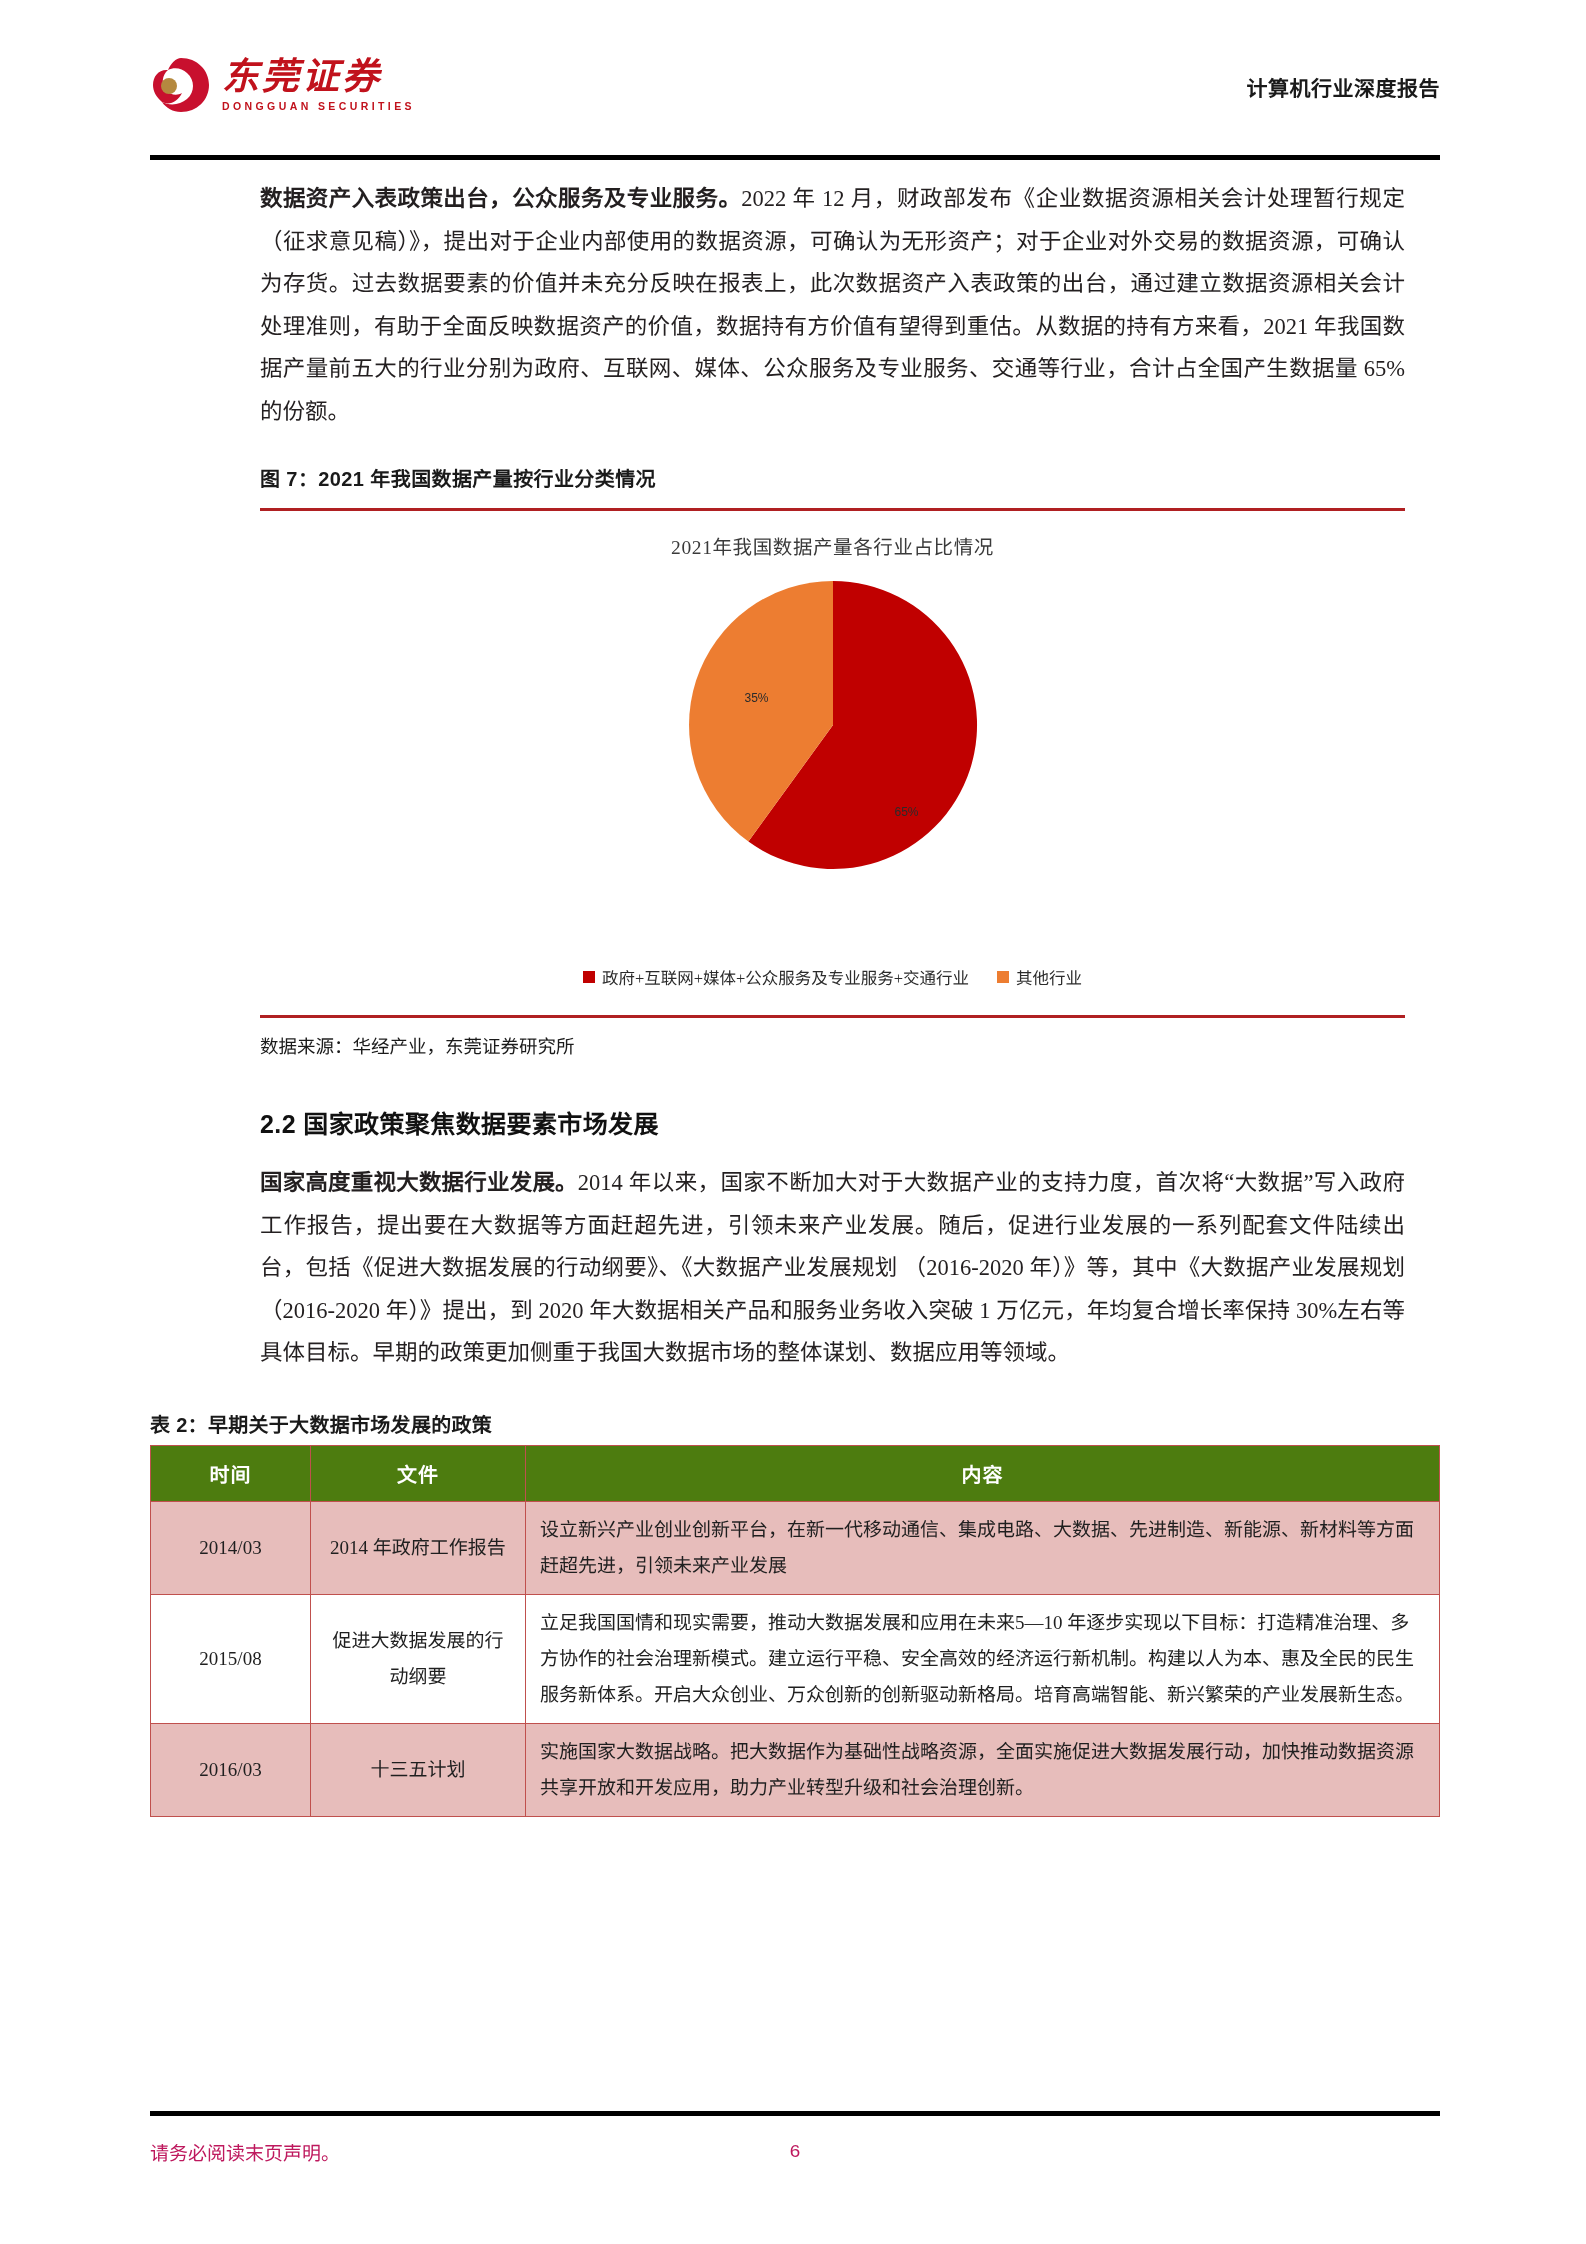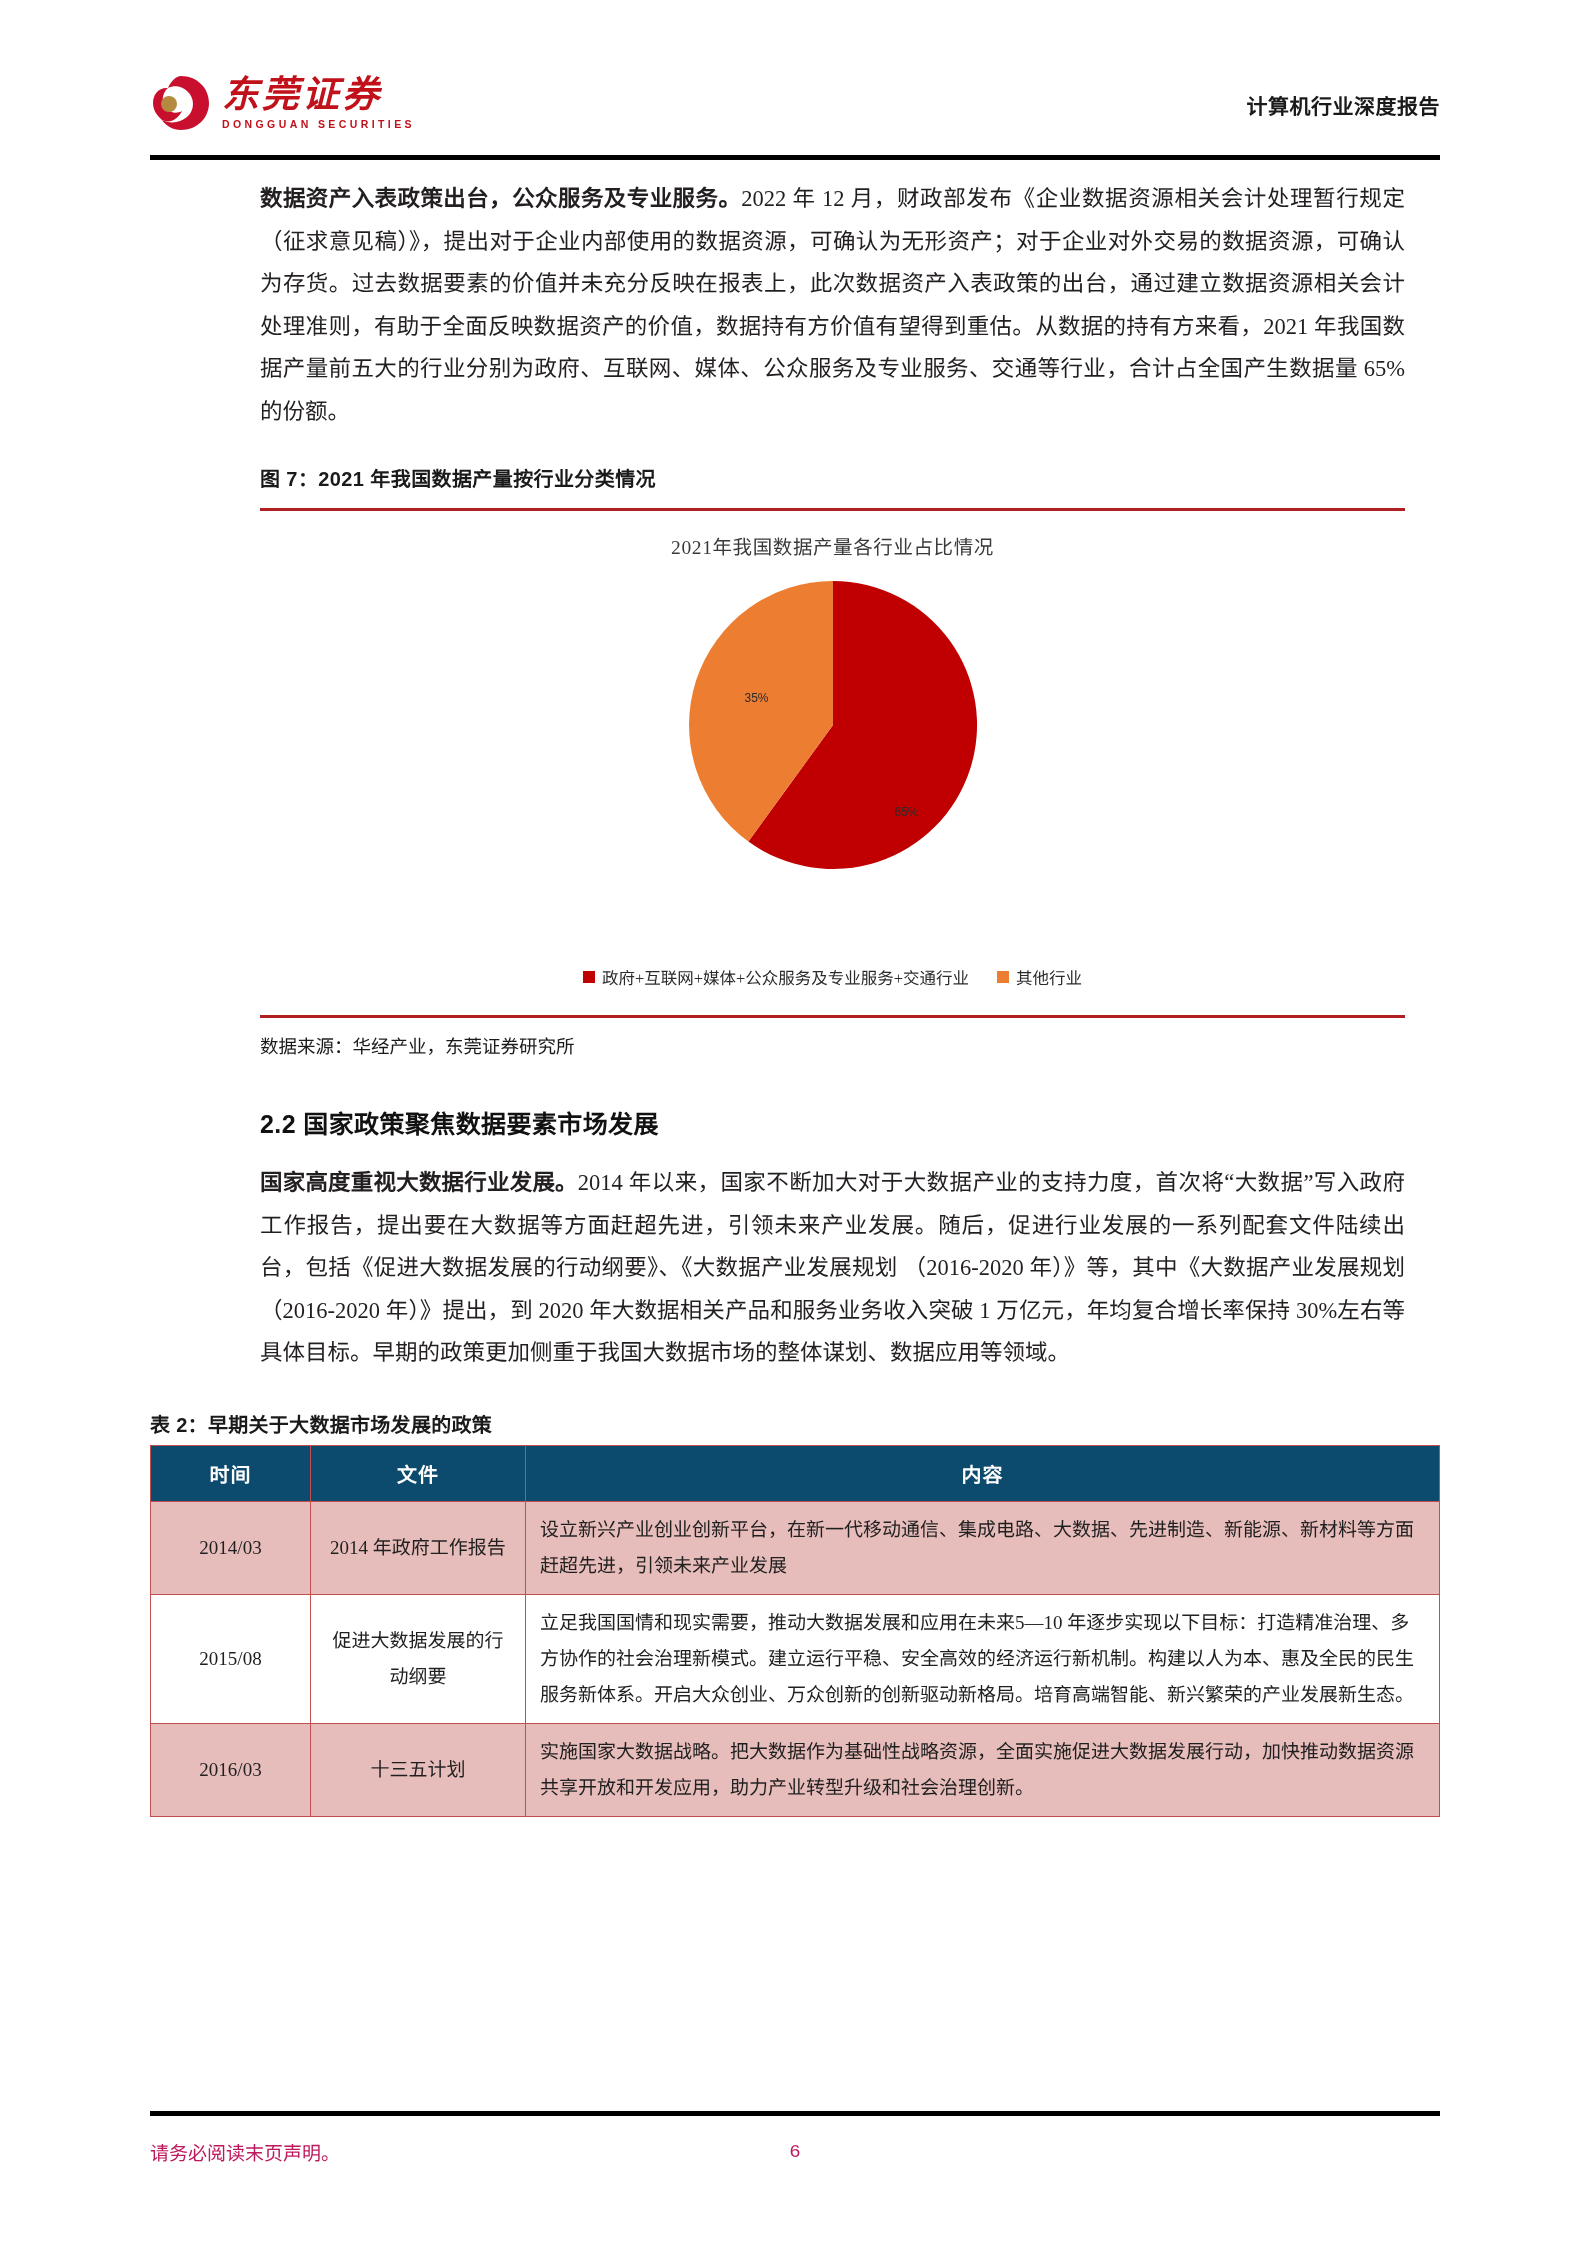--- a/index.html
+++ b/index.html
@@ -18,21 +18,21 @@
   .page {
     position: relative;
     width: 1586px;
     height: 2244px;
     padding: 0;
   }
 
   
   .header {
     position: absolute;
-    top: 68px;
+    top: 50px;
     left: 150px;
     width: 1290px;
     height: 78px;
   }
   .logo-wrap {
     position: absolute;
     left: 0;
     top: 6px;
     display: flex;
     align-items: center;
@@ -212,21 +212,21 @@
     margin-bottom: 7px;
     letter-spacing: 0.3px;
   }
   table.policy {
     border-collapse: collapse;
     width: 1290px;
     table-layout: fixed;
     font-family: "Liberation Serif", "DejaVu Serif", serif;
   }
   table.policy th {
-    background: #0c4a6e;
+    background: #4d7c0f;
     color: #ffffff;
     font-size: 20px;
     font-weight: bold;
     height: 56px;
     border: 1px solid #c0504d;
     letter-spacing: 1px;
   }
   table.policy th.c-time { width: 160px; }
   table.policy th.c-file { width: 215px; }
   table.policy td {

